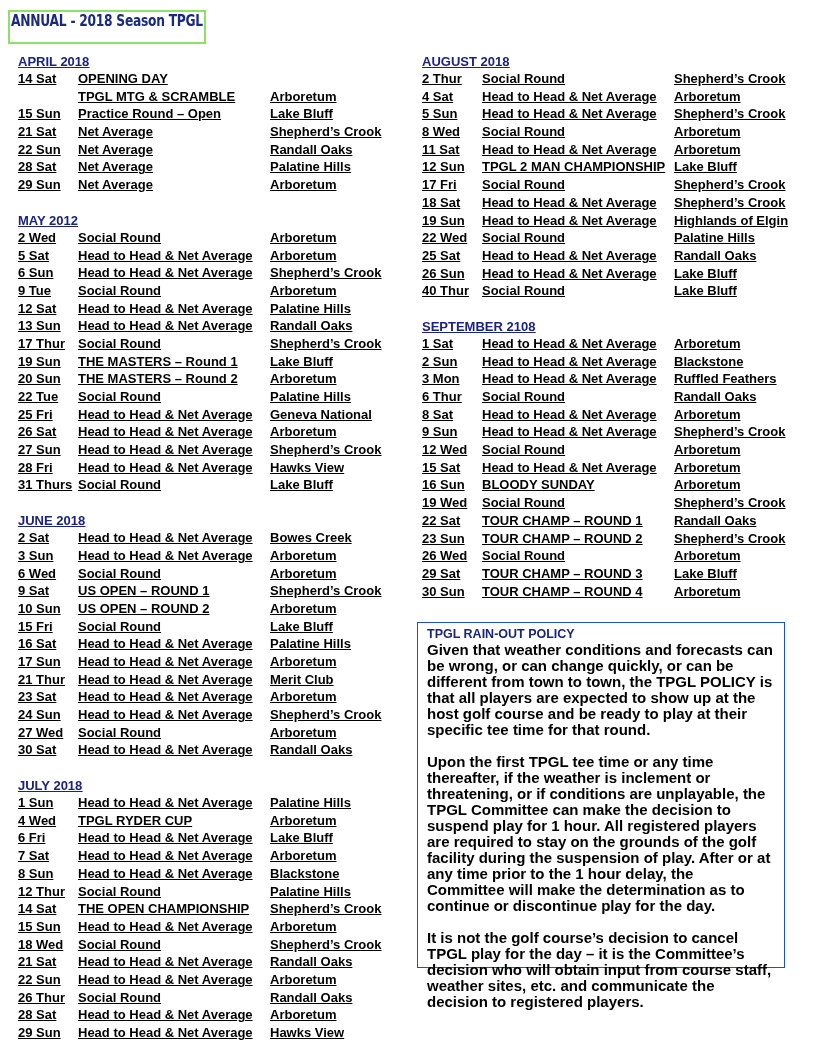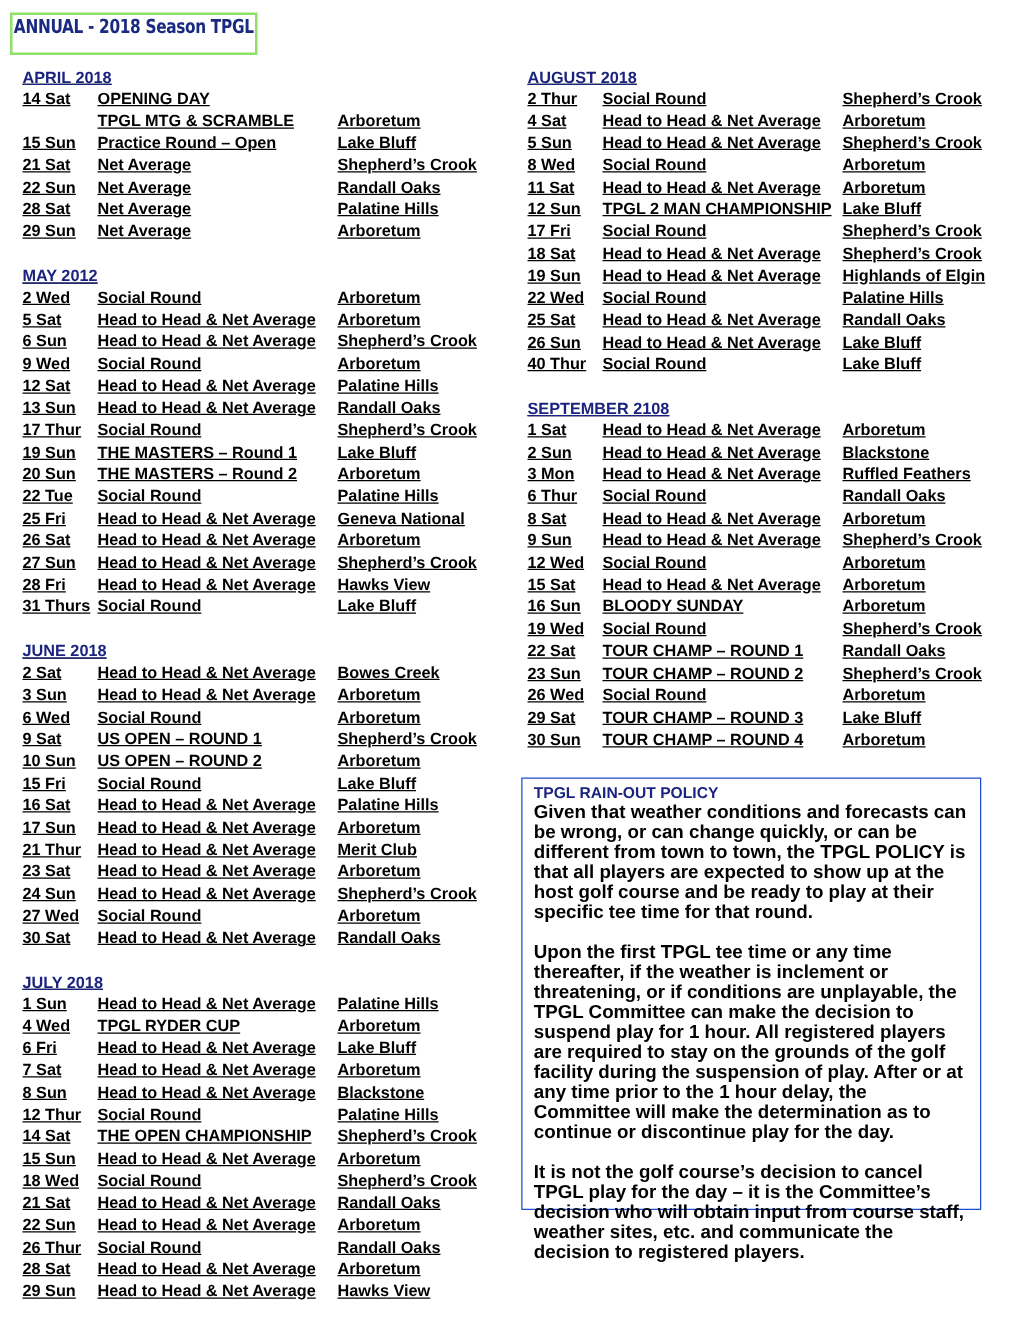--- a/index.html
+++ b/index.html
@@ -88,21 +88,21 @@
         <span class="c-date">5 Sat</span>
         <span class="c-event">Head to Head &amp; Net Average</span>
         <span class="c-course">Arboretum</span>
       </div>
       <div class="row">
         <span class="c-date">6 Sun</span>
         <span class="c-event">Head to Head &amp; Net Average</span>
         <span class="c-course">Shepherd’s Crook</span>
       </div>
       <div class="row">
-        <span class="c-date">9 Wed</span>
+        <span class="c-date">9 Tue</span>
         <span class="c-event">Social Round</span>
         <span class="c-course">Arboretum</span>
       </div>
       <div class="row">
         <span class="c-date">12 Sat</span>
         <span class="c-event">Head to Head &amp; Net Average</span>
         <span class="c-course">Palatine Hills</span>
       </div>
       <div class="row">
         <span class="c-date">13 Sun</span>

